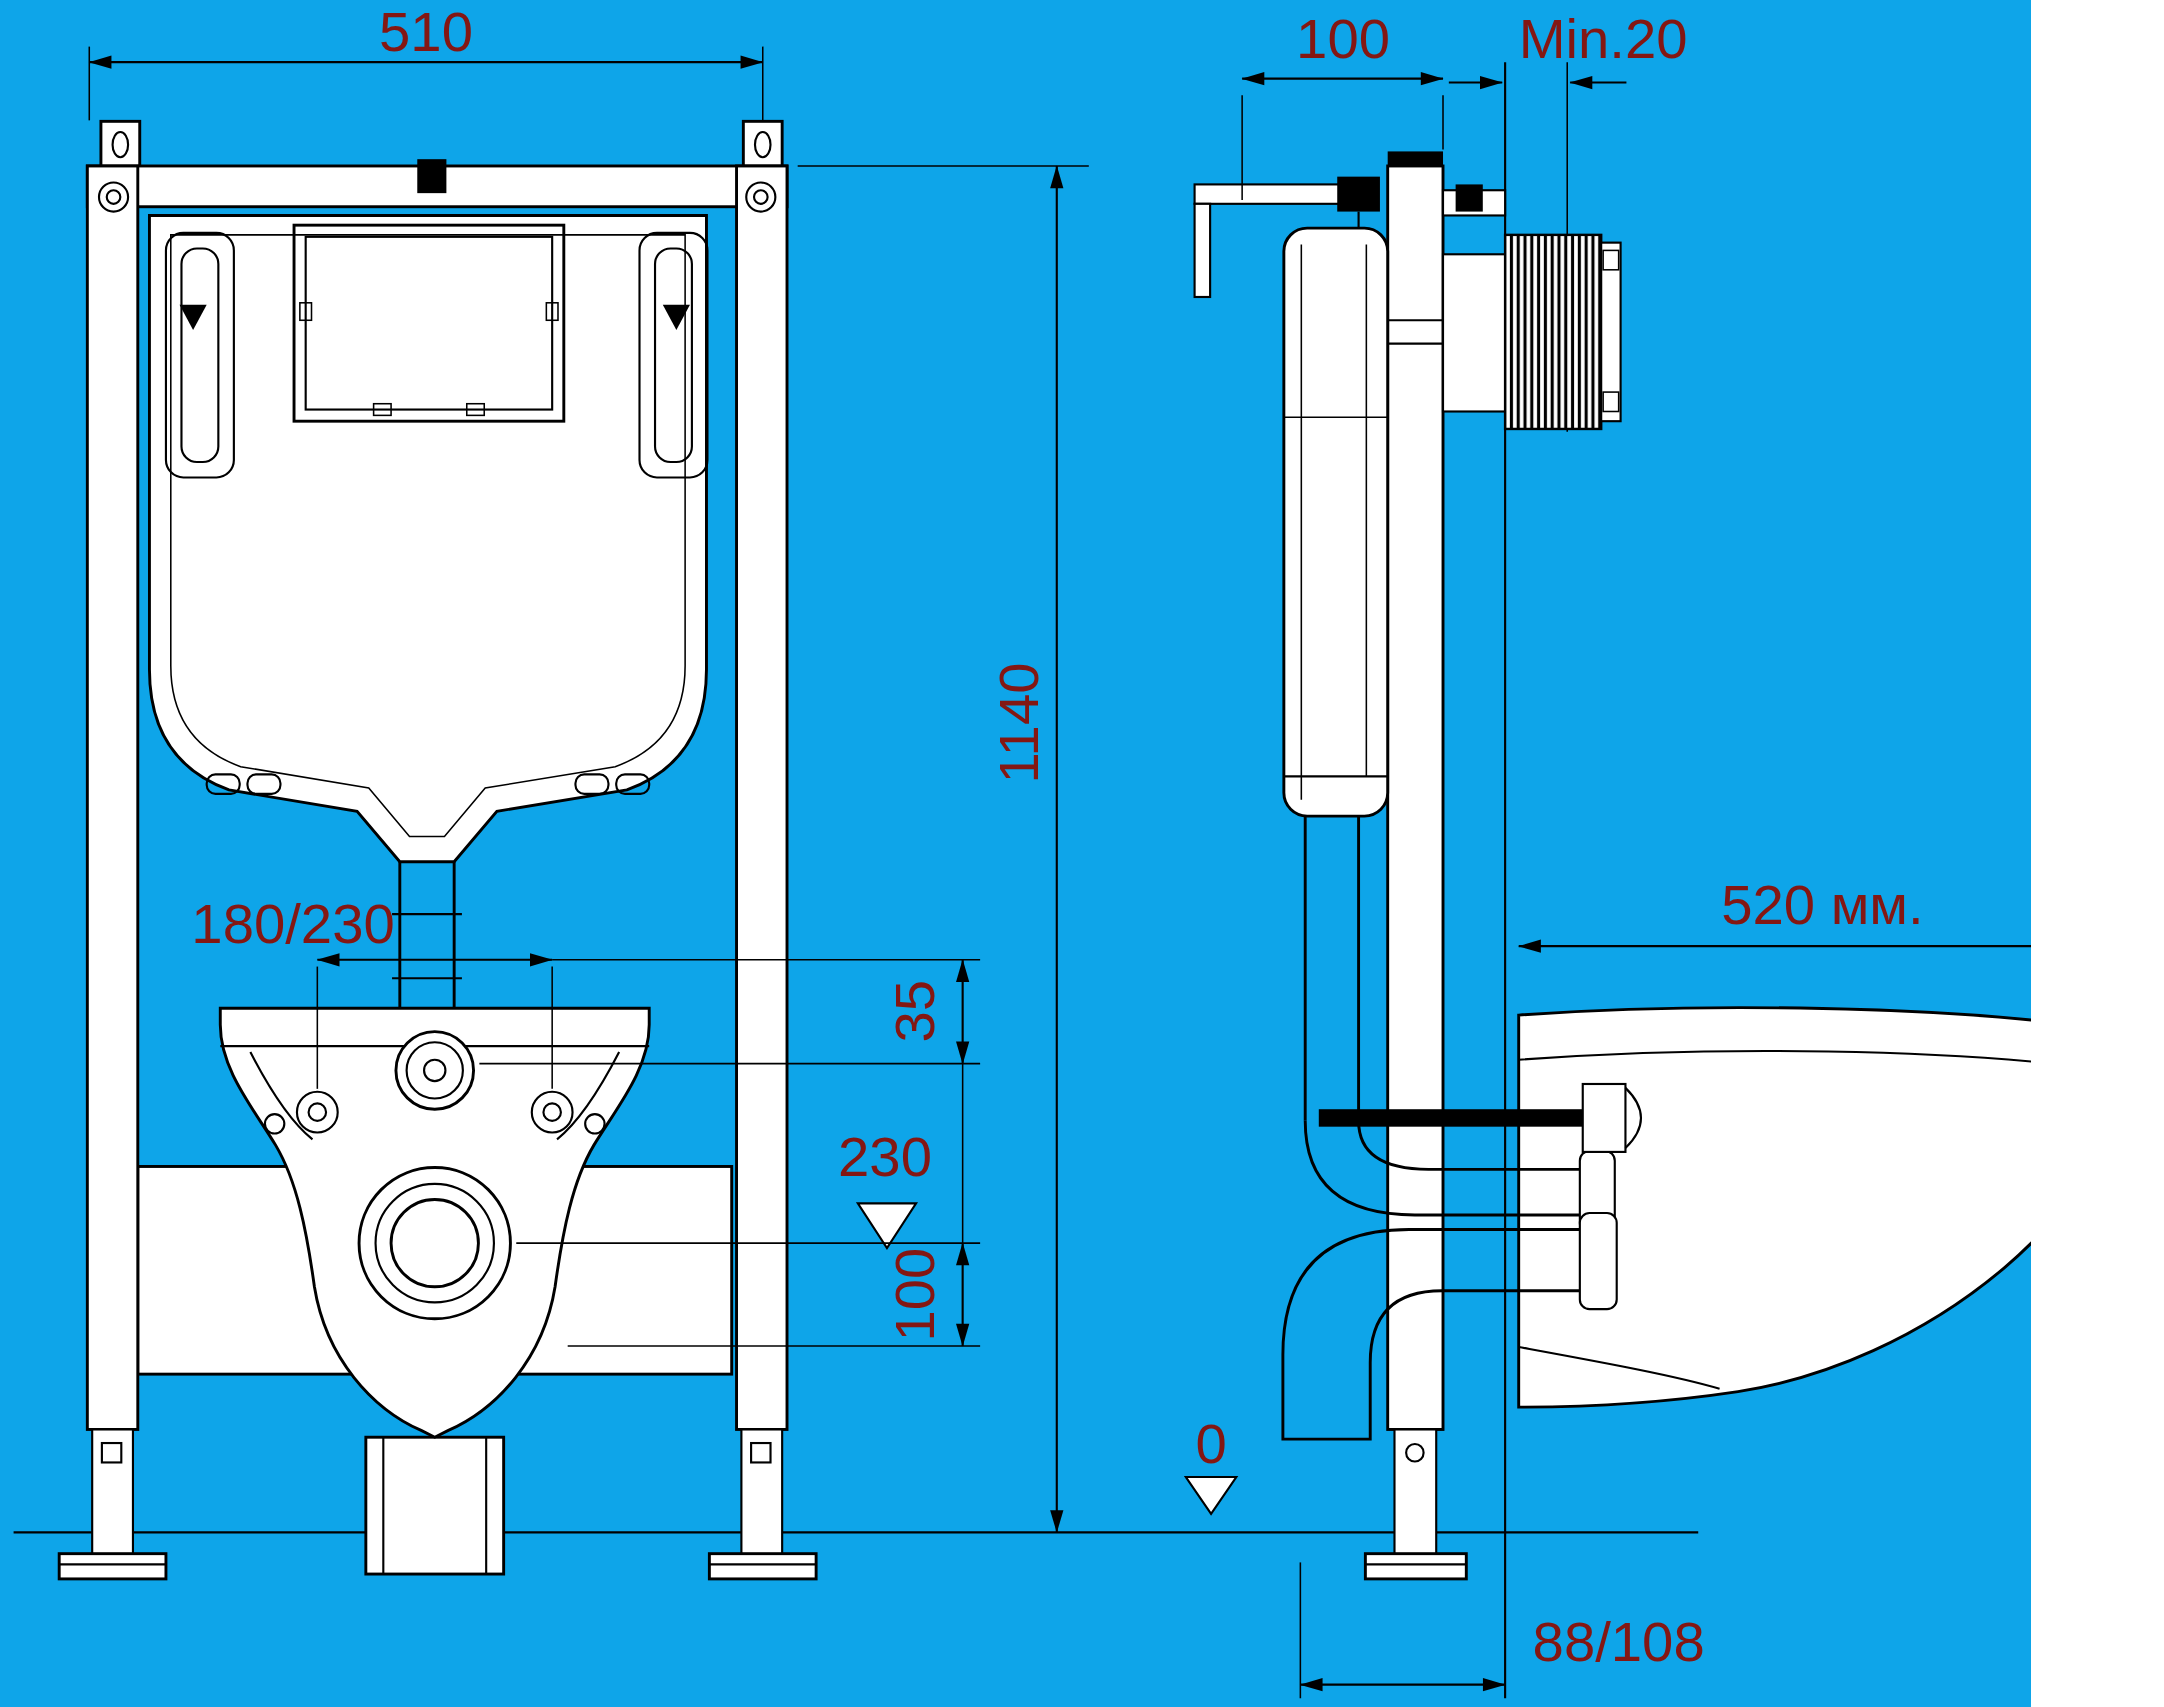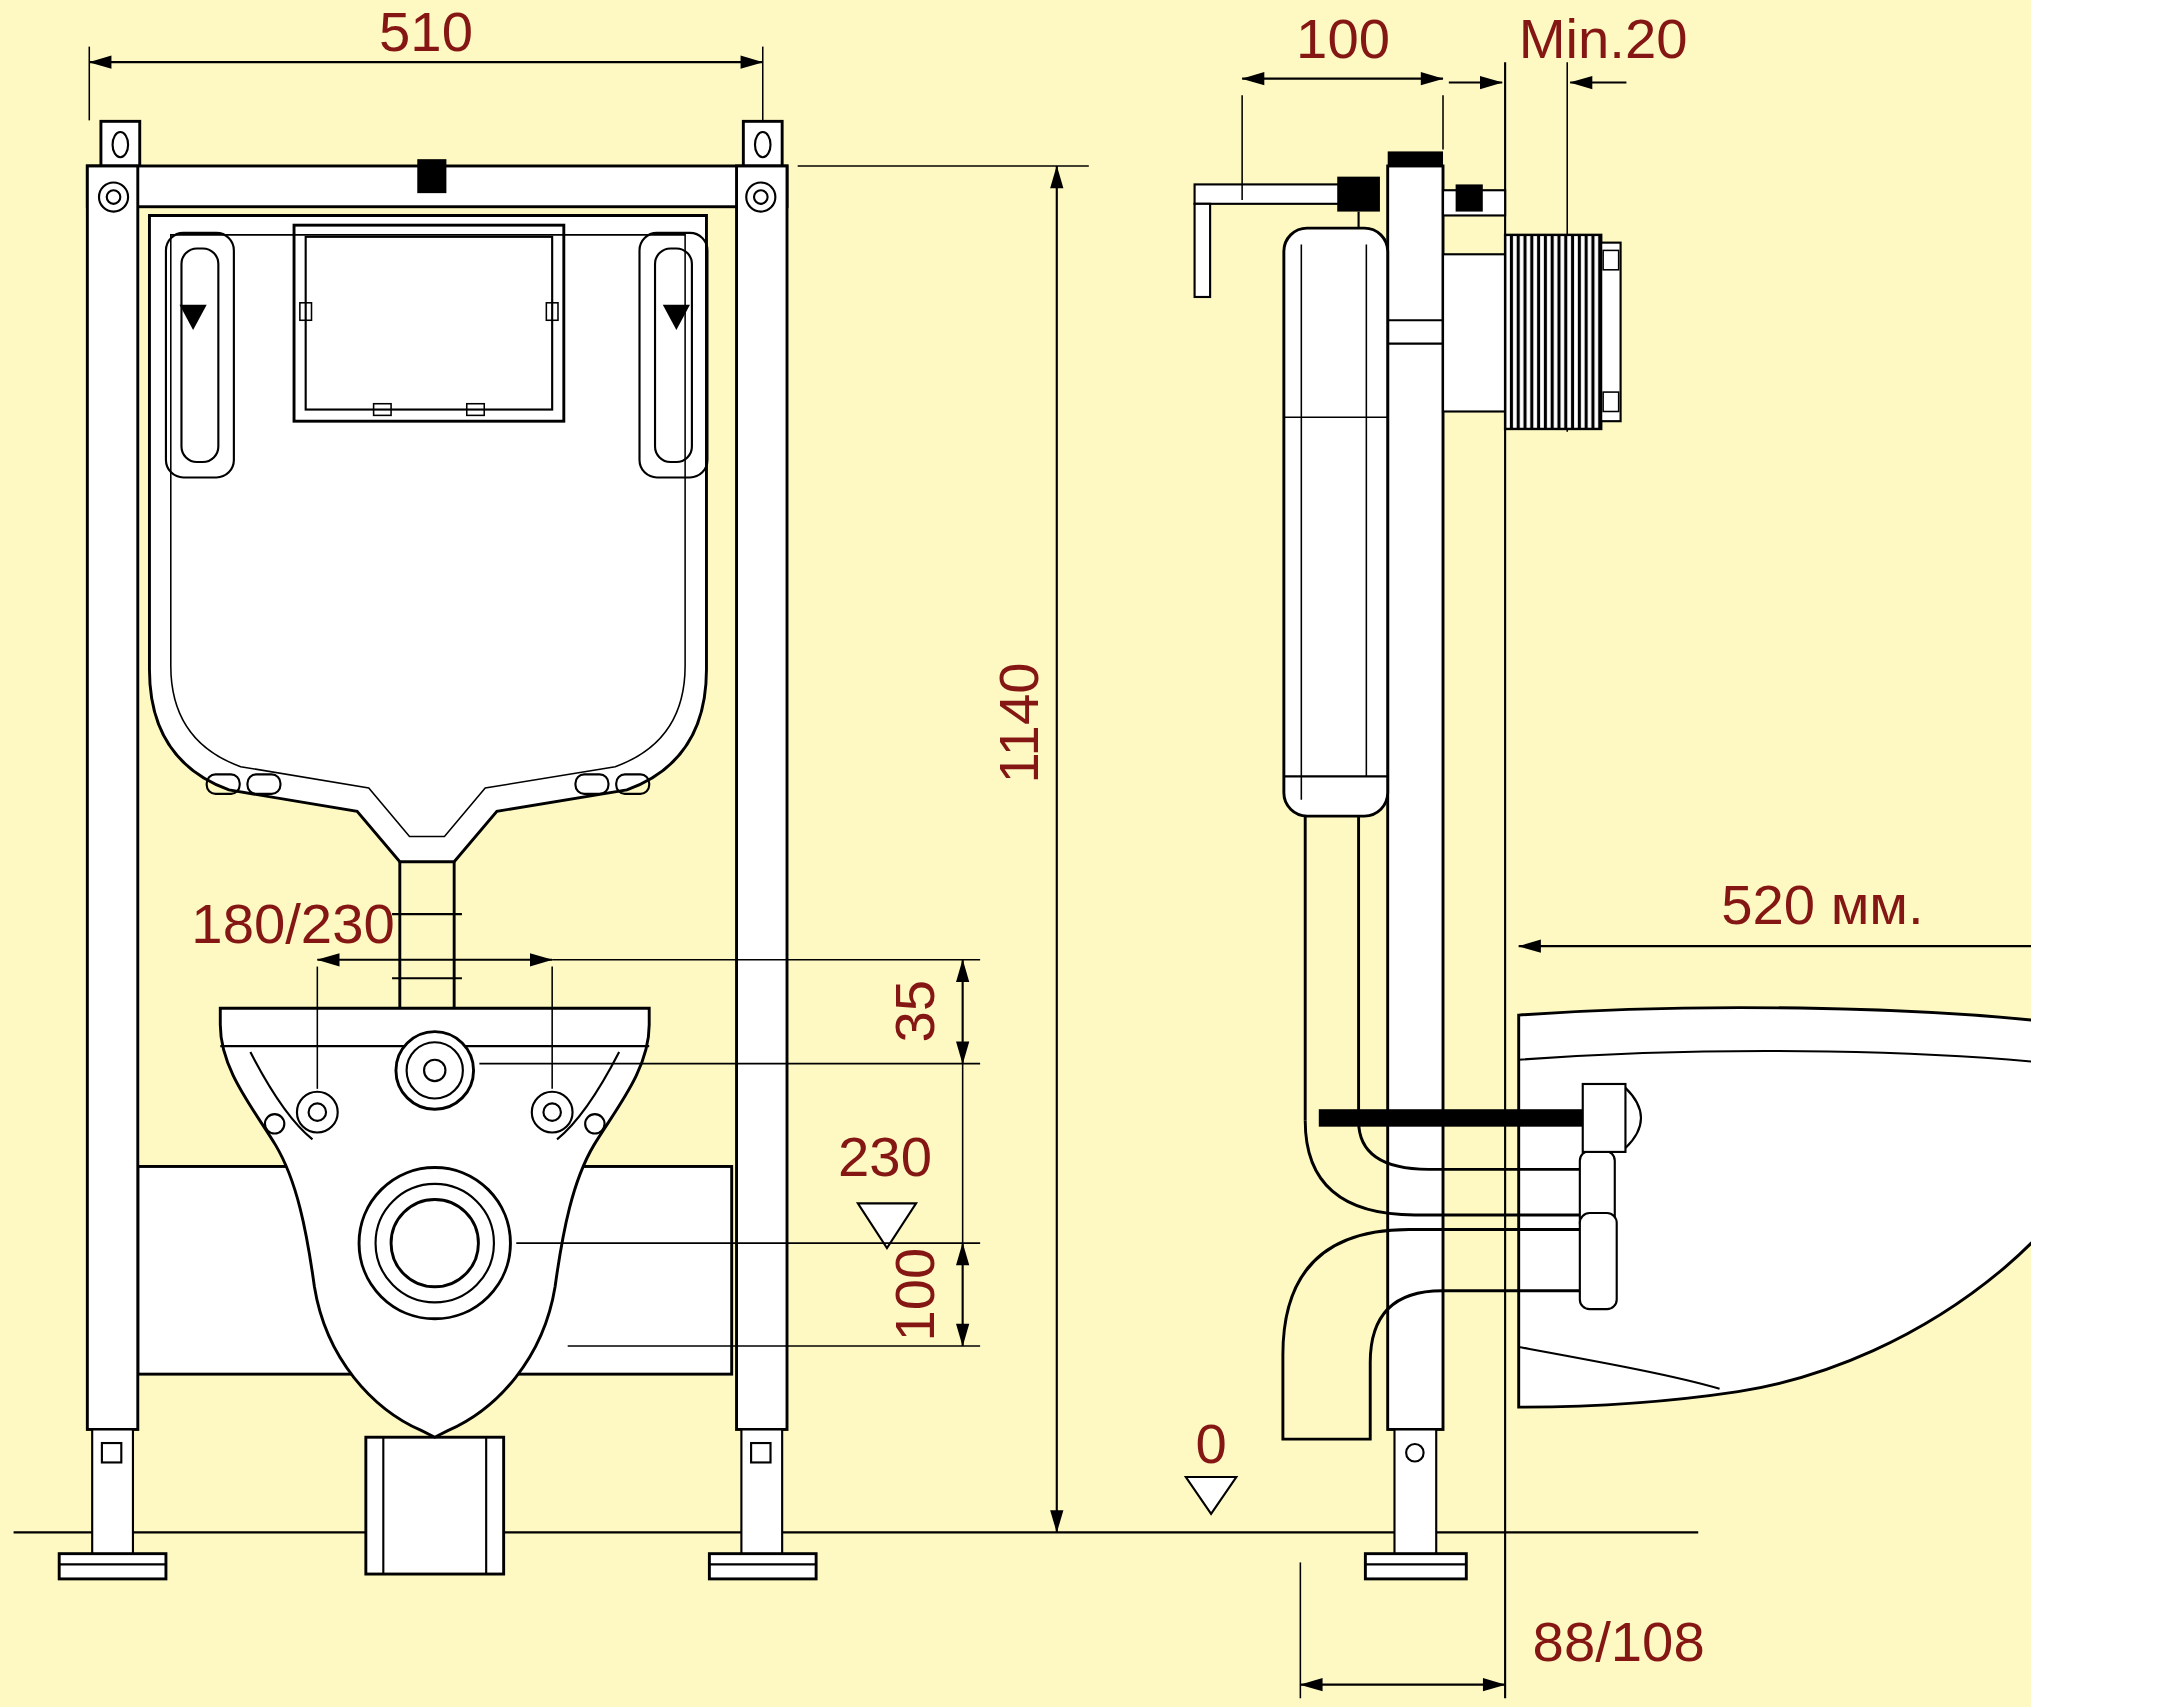--- a/index.html
+++ b/index.html
@@ -1,16 +1,16 @@
 <!DOCTYPE html>
 <html style="--dim-color: #841713;"><head>
 <meta charset="utf-8">
 <style>
   html,body{margin:0;padding:0;background:#fff;}
-  .stage{position:relative;width:2031px;height:1708px;background:#fef9c3;overflow:hidden;}
+  .stage{position:relative;width:2031px;height:1708px;background:#0ea5e9;overflow:hidden;}
   svg{display:block;}
   .ol  {stroke:#000;stroke-width:3;fill:#fff;}
   .ol2 {stroke:#000;stroke-width:2.2;fill:#fff;}
   .ln  {stroke:#000;stroke-width:3;fill:none;}
   .ln2 {stroke:#000;stroke-width:2.2;fill:none;}
   .ln15{stroke:#000;stroke-width:1.6;fill:none;}
   .dim {stroke:#000;stroke-width:2.2;fill:none;}
   .blk {fill:#000;stroke:none;}
   .lbl{font-family:"Liberation Sans","DejaVu Sans",sans-serif;font-size:58px;
        fill:var(--dim-color,#841713);text-anchor:middle;}

